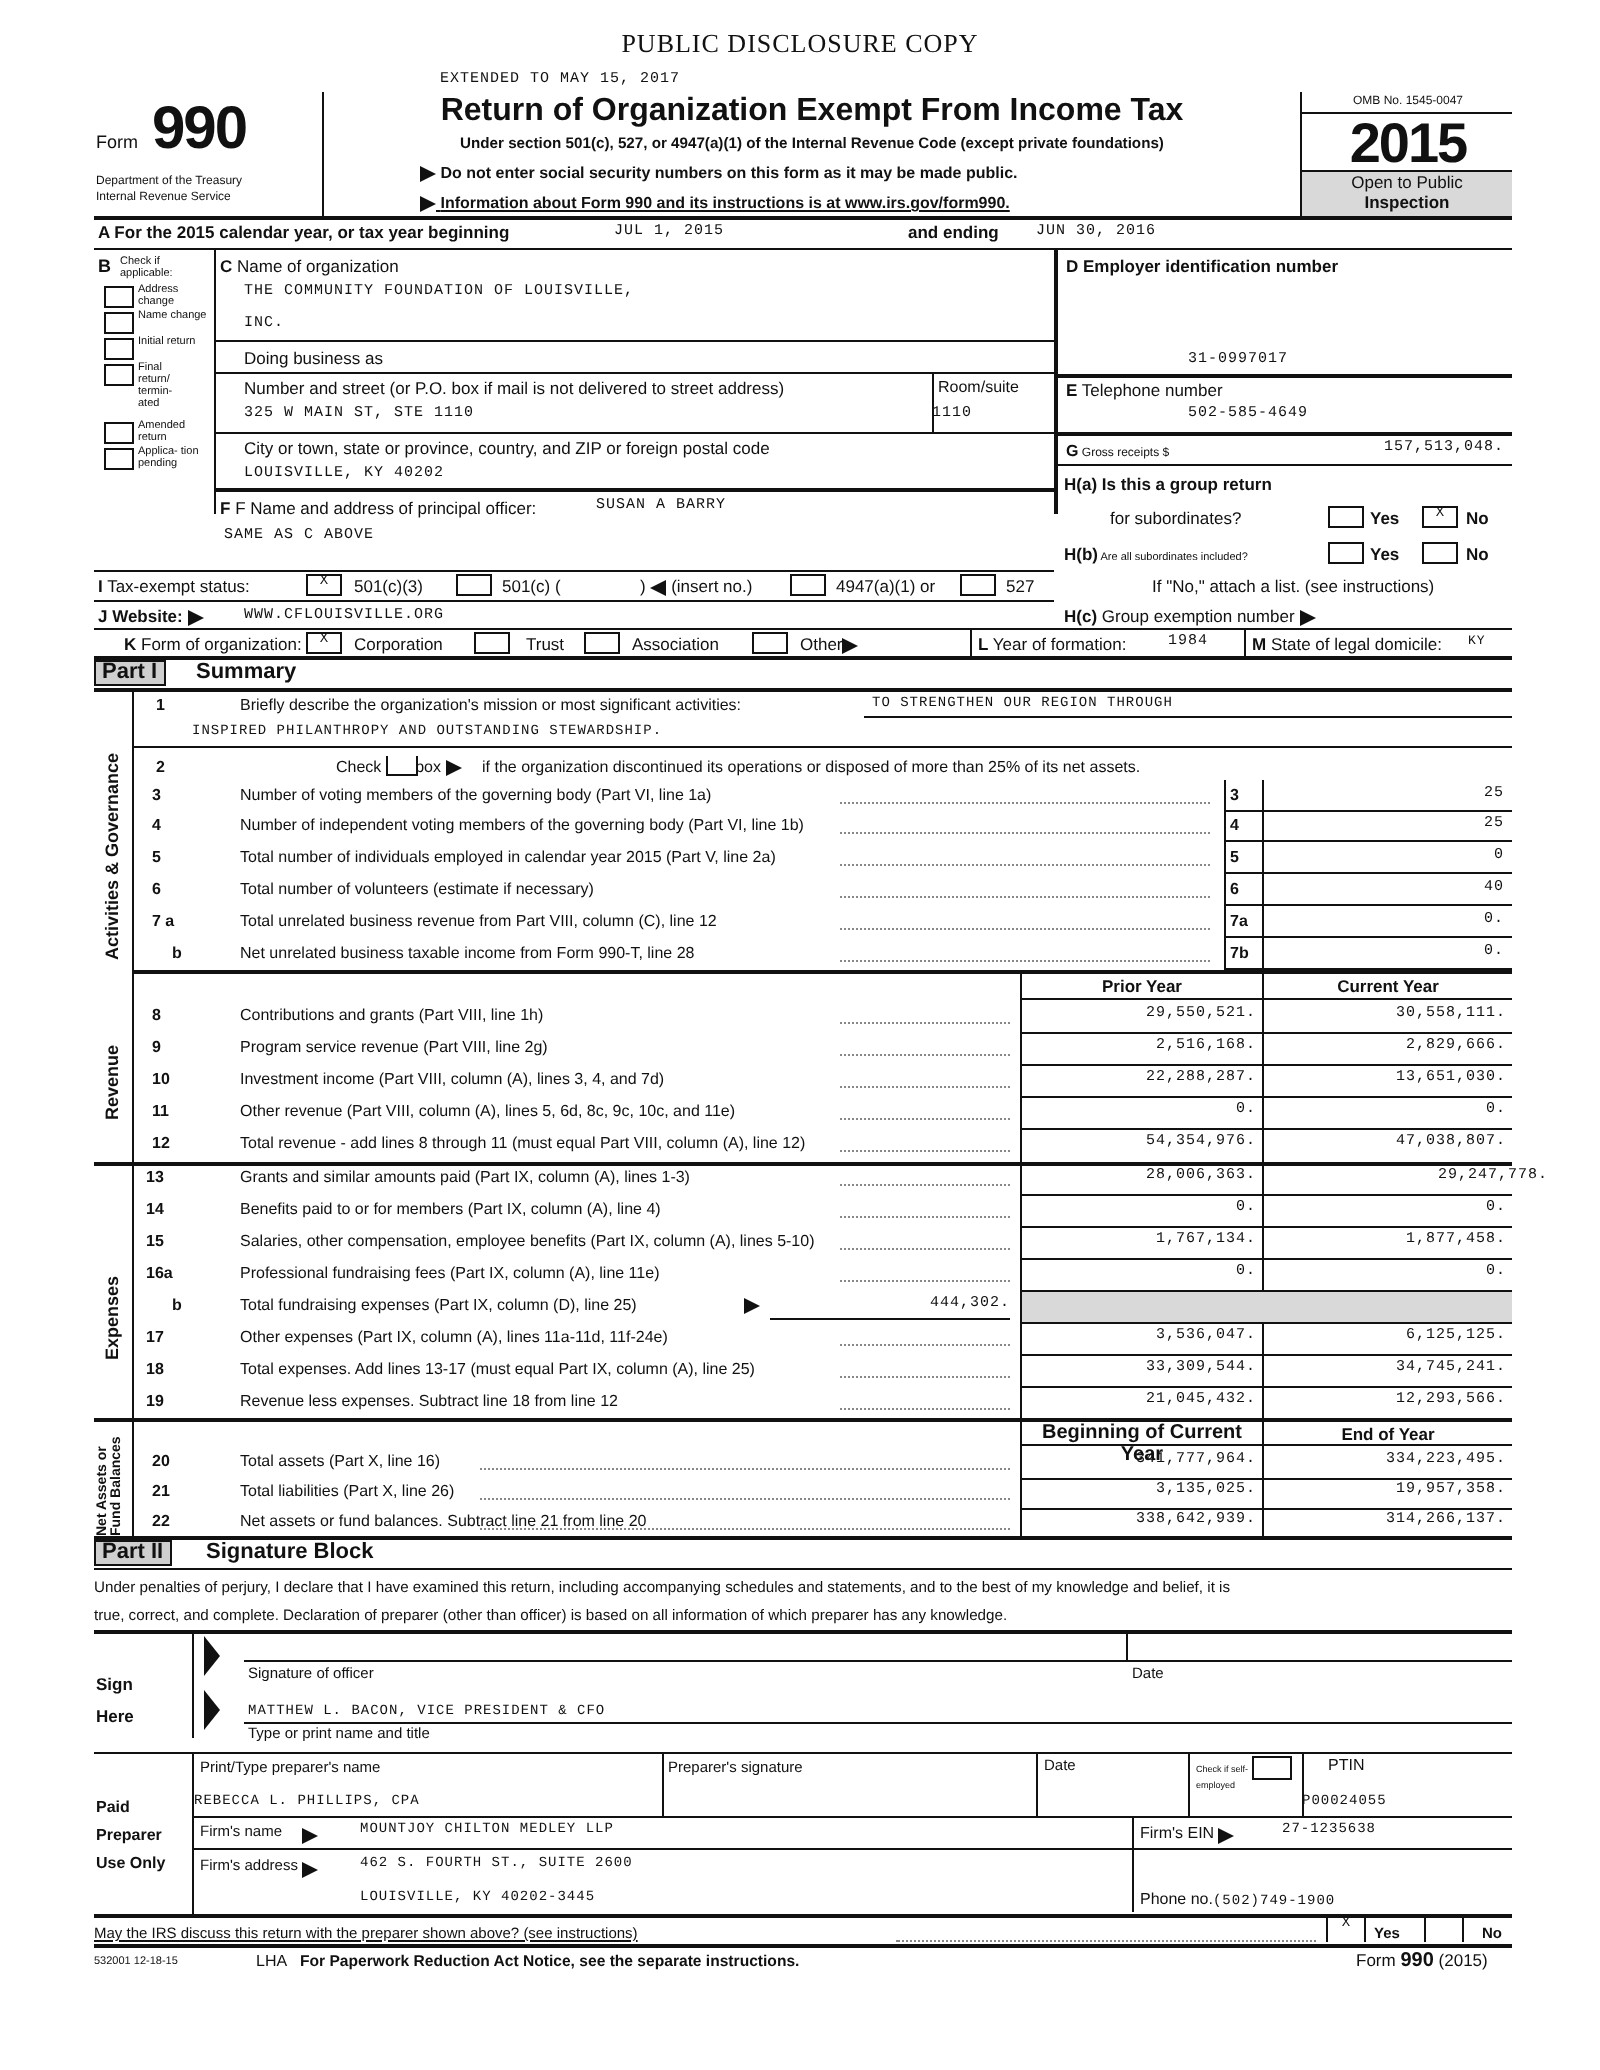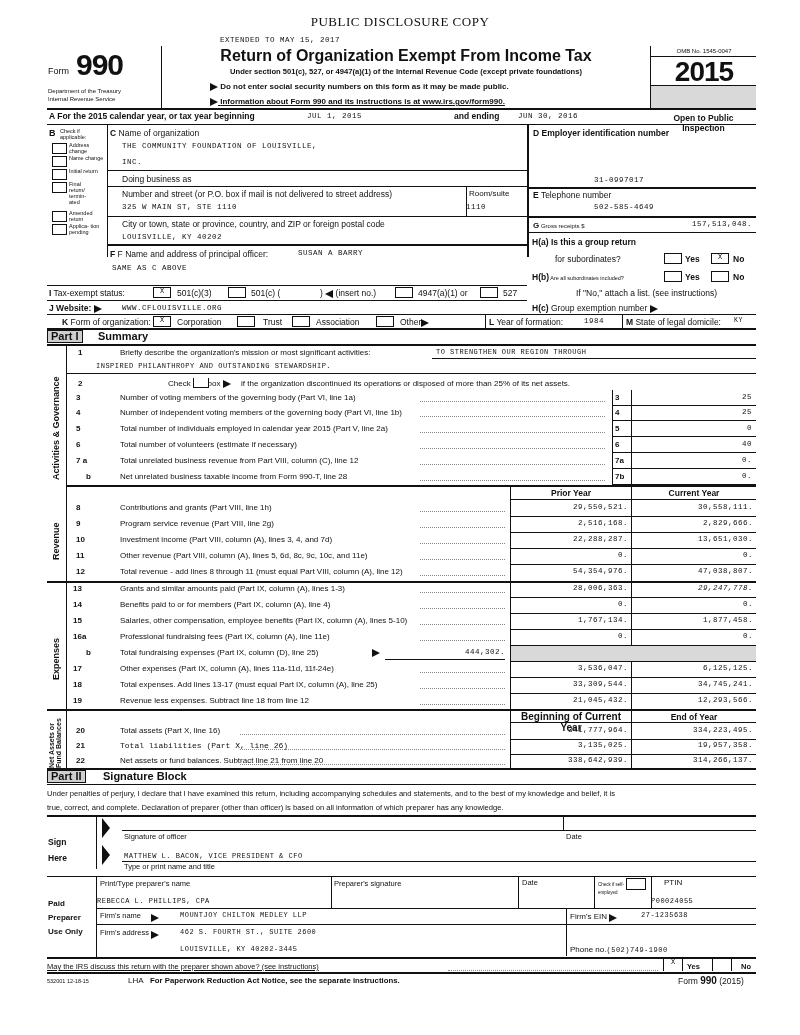--- a/index.html
+++ b/index.html
@@ -40,21 +40,21 @@
 <div class="abs bold" style="left:162px;width:488px;top:47px;text-align:center;font-size:16px;">Return of Organization Exempt From Income Tax</div>
 <div class="abs bold" style="left:162px;width:488px;top:67px;text-align:center;font-size:7.6px;">Under section 501(c), 527, or 4947(a)(1) of the Internal Revenue Code (except private foundations)</div>
 <div class="abs bold" style="left:210px;top:82px;font-size:8px;"><span class="tri"></span> <span>Do not enter social security numbers on this form as it may be made public.</span></div>
 <div class="abs bold" style="left:210px;top:97px;font-size:8px;text-decoration:underline;"><span class="tri"></span> <span>Information about Form 990 and its instructions is at www.irs.gov/form990.</span></div>
 
 <div class="vline" style="left:650px;top:46px;height:62px;"></div>
 <div class="abs" style="left:652px;width:104px;top:48px;text-align:center;font-size:6px;">OMB No. 1545-0047</div>
 <div class="hline" style="left:651px;width:105px;top:56px;"></div>
 <div class="abs bold" style="left:652px;width:104px;top:56px;text-align:center;font-size:28px;letter-spacing:-1px;">2015</div>
 <div class="abs gray" style="left:651px;width:105px;top:85px;height:23px;border-top:1px solid #111;">
-  <div style="text-align:center;font-weight:bold;font-size:8.5px;line-height:10px;margin-top:27px;">Open to Public</div>
+  <div style="text-align:center;font-weight:normal;font-size:8.5px;line-height:10px;">Open to Public</div>
   <div style="text-align:center;font-weight:bold;font-size:8.5px;line-height:10px;">Inspection</div>
 </div>
 <div class="hline thick" style="left:47px;width:709px;top:108px;"></div>
 
 <div class="abs bold" style="left:49px;top:111px;font-size:8.5px;">A For the 2015 calendar year, or tax year beginning</div>
 <div class="abs mono" style="left:307px;top:112px;">JUL 1, 2015</div>
 <div class="abs bold" style="left:454px;top:111px;font-size:8.5px;">and ending</div>
 <div class="abs mono" style="left:518px;top:112px;">JUN 30, 2016</div>
 <div class="hline" style="left:47px;width:709px;top:124px;"></div>
 
@@ -259,21 +259,21 @@
     <div class="val" style="left:512px;width:116px;top:567px;">54,354,976.</div>
     <div class="val" style="left:633px;width:120px;top:567px;">47,038,807.</div>
   </div>
 <div class="hline thick" style="left:47px;width:709px;top:581px;"></div>
 
 <div id="exp-lines">
     <div class="row-num" style="left:73px;top:584px;">13</div>
     <div class="row-label" style="left:96px;top:584px;">Grants and similar amounts paid (Part IX, column (A), lines 1-3)</div>
     <div class="dots" style="left:420px;width:85px;top:592px;"></div>
     <div class="val" style="left:512px;width:116px;top:584px;">28,006,363.</div>
-    <div class="val" style="left:633px;width:120px;top:584px;font-style:italic;">29,247,778.</div>
+    <div class="val" style="left:654px;width:120px;top:584px;">29,247,778.</div>
     <div class="hline" style="left:510px;width:246px;top:597px;"></div>
     <div class="row-num" style="left:73px;top:600px;">14</div>
     <div class="row-label" style="left:96px;top:600px;">Benefits paid to or for members (Part IX, column (A), line 4)</div>
     <div class="dots" style="left:420px;width:85px;top:608px;"></div>
     <div class="val" style="left:512px;width:116px;top:600px;">0.</div>
     <div class="val" style="left:633px;width:120px;top:600px;">0.</div>
     <div class="hline" style="left:510px;width:246px;top:613px;"></div>
     <div class="row-num" style="left:73px;top:616px;">15</div>
     <div class="row-label" style="left:96px;top:616px;">Salaries, other compensation, employee benefits (Part IX, column (A), lines 5-10)</div>
     <div class="dots" style="left:420px;width:85px;top:624px;"></div>
@@ -317,21 +317,21 @@
 <div class="abs bold" style="left:632px;width:124px;top:712px;text-align:center;font-size:8.5px;">End of Year</div>
 <div class="hline" style="left:510px;width:246px;top:722px;"></div>
 <div id="asset-lines">
     <div class="row-num" style="left:76px;top:726px;">20</div>
     <div class="row-label" style="left:96px;top:726px;">Total assets (Part X, line 16)</div>
     <div class="dots" style="left:240px;width:265px;top:734px;"></div>
     <div class="val" style="left:512px;width:116px;top:726px;">341,777,964.</div>
     <div class="val" style="left:633px;width:120px;top:726px;">334,223,495.</div>
     <div class="hline" style="left:510px;width:246px;top:739px;"></div>
     <div class="row-num" style="left:76px;top:741px;">21</div>
-    <div class="row-label" style="left:96px;top:741px;font-family:Liberation Mono, monospace;">Total liabilities (Part X, line 26)</div>
+    <div class="row-label" style="left:96px;top:741px;">Total liabilities (Part X, line 26)</div>
     <div class="dots" style="left:240px;width:265px;top:749px;"></div>
     <div class="val" style="left:512px;width:116px;top:741px;">3,135,025.</div>
     <div class="val" style="left:633px;width:120px;top:741px;">19,957,358.</div>
     <div class="hline" style="left:510px;width:246px;top:754px;"></div>
     <div class="row-num" style="left:76px;top:756px;">22</div>
     <div class="row-label" style="left:96px;top:756px;">Net assets or fund balances. Subtract line 21 from line 20</div>
     <div class="dots" style="left:240px;width:265px;top:764px;"></div>
     <div class="val" style="left:512px;width:116px;top:756px;">338,642,939.</div>
     <div class="val" style="left:633px;width:120px;top:756px;">314,266,137.</div>
   </div>

